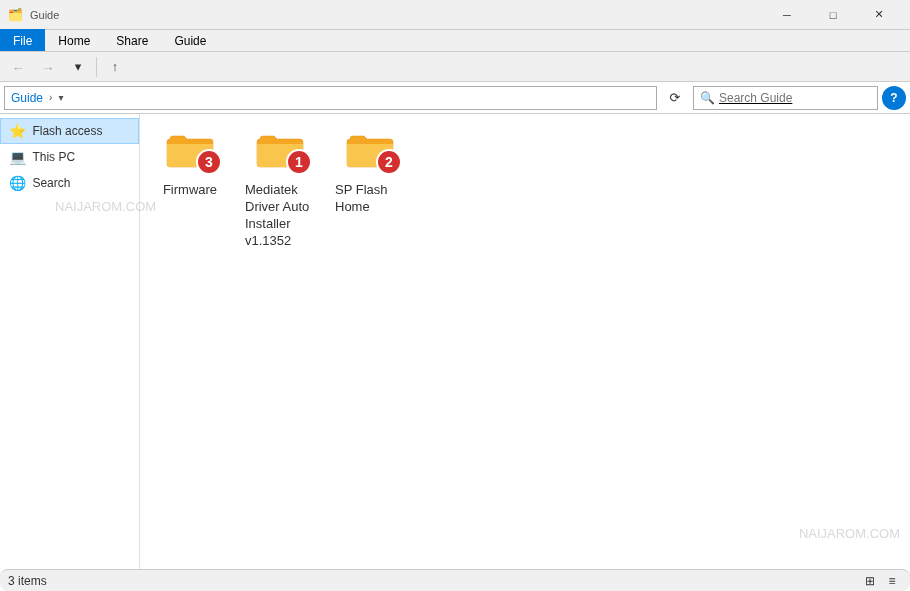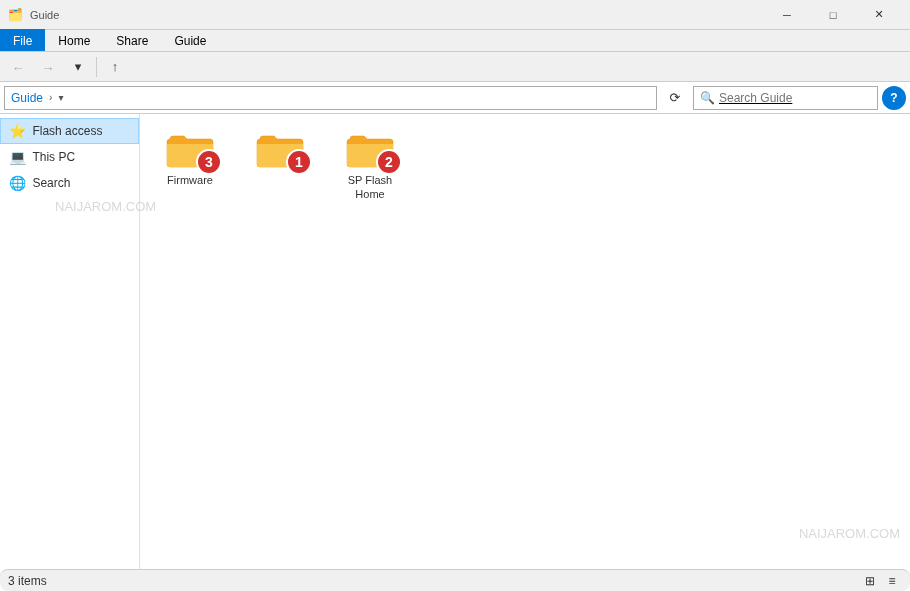--- a/index.html
+++ b/index.html
@@ -152,21 +152,21 @@
       padding: 4px;
       border: 1px solid transparent;
       border-radius: 2px;
       position: relative;
     }
     .folder-icon {
       width: 48px; height: 40px;
       position: relative;
     }
     .folder-label {
-      font-size: 11px; text-align: center; margin-top: 4px; color: #333;
+      font-size: 13px; margin-top: 13px; color: #333;
       line-height: 1.3;
     }
     
     .folder-svg { width: 48px; height: 40px; }
 
     
     .badge {
       position: absolute;
       width: 26px; height: 26px;
       border-radius: 50%;
@@ -287,20 +287,21 @@
     </div>
 
     <div class="folder-item">
       <div class="folder-icon" style="position:relative;">
         <svg class="folder-svg" viewBox="0 0 48 40">
           <path d="M4 10 Q4 7 7 7 L18 7 L21 10 L44 10 Q47 10 47 13 L47 35 Q47 38 44 38 L4 38 Q1 38 1 35 L1 13 Q1 10 4 10Z" fill="#F5A623" stroke="#E09010" stroke-width="0.5"></path>
           <path d="M1 15 L47 15 L47 35 Q47 38 44 38 L4 38 Q1 38 1 35Z" fill="#F9C54D"></path>
         </svg>
         <div class="badge">1</div>
       </div>
+      <div class="folder-label">Mediatek Driver Auto Installer v1.1352</div>
     </div>
 
     <div class="folder-item">
       <div class="folder-icon" style="position:relative;">
         <svg class="folder-svg" viewBox="0 0 48 40">
           <path d="M4 10 Q4 7 7 7 L18 7 L21 10 L44 10 Q47 10 47 13 L47 35 Q47 38 44 38 L4 38 Q1 38 1 35 L1 13 Q1 10 4 10Z" fill="#F5A623" stroke="#E09010" stroke-width="0.5"></path>
           <path d="M1 15 L47 15 L47 35 Q47 38 44 38 L4 38 Q1 38 1 35Z" fill="#F9C54D"></path>
         </svg>
         <div class="badge">2</div>
       </div>

